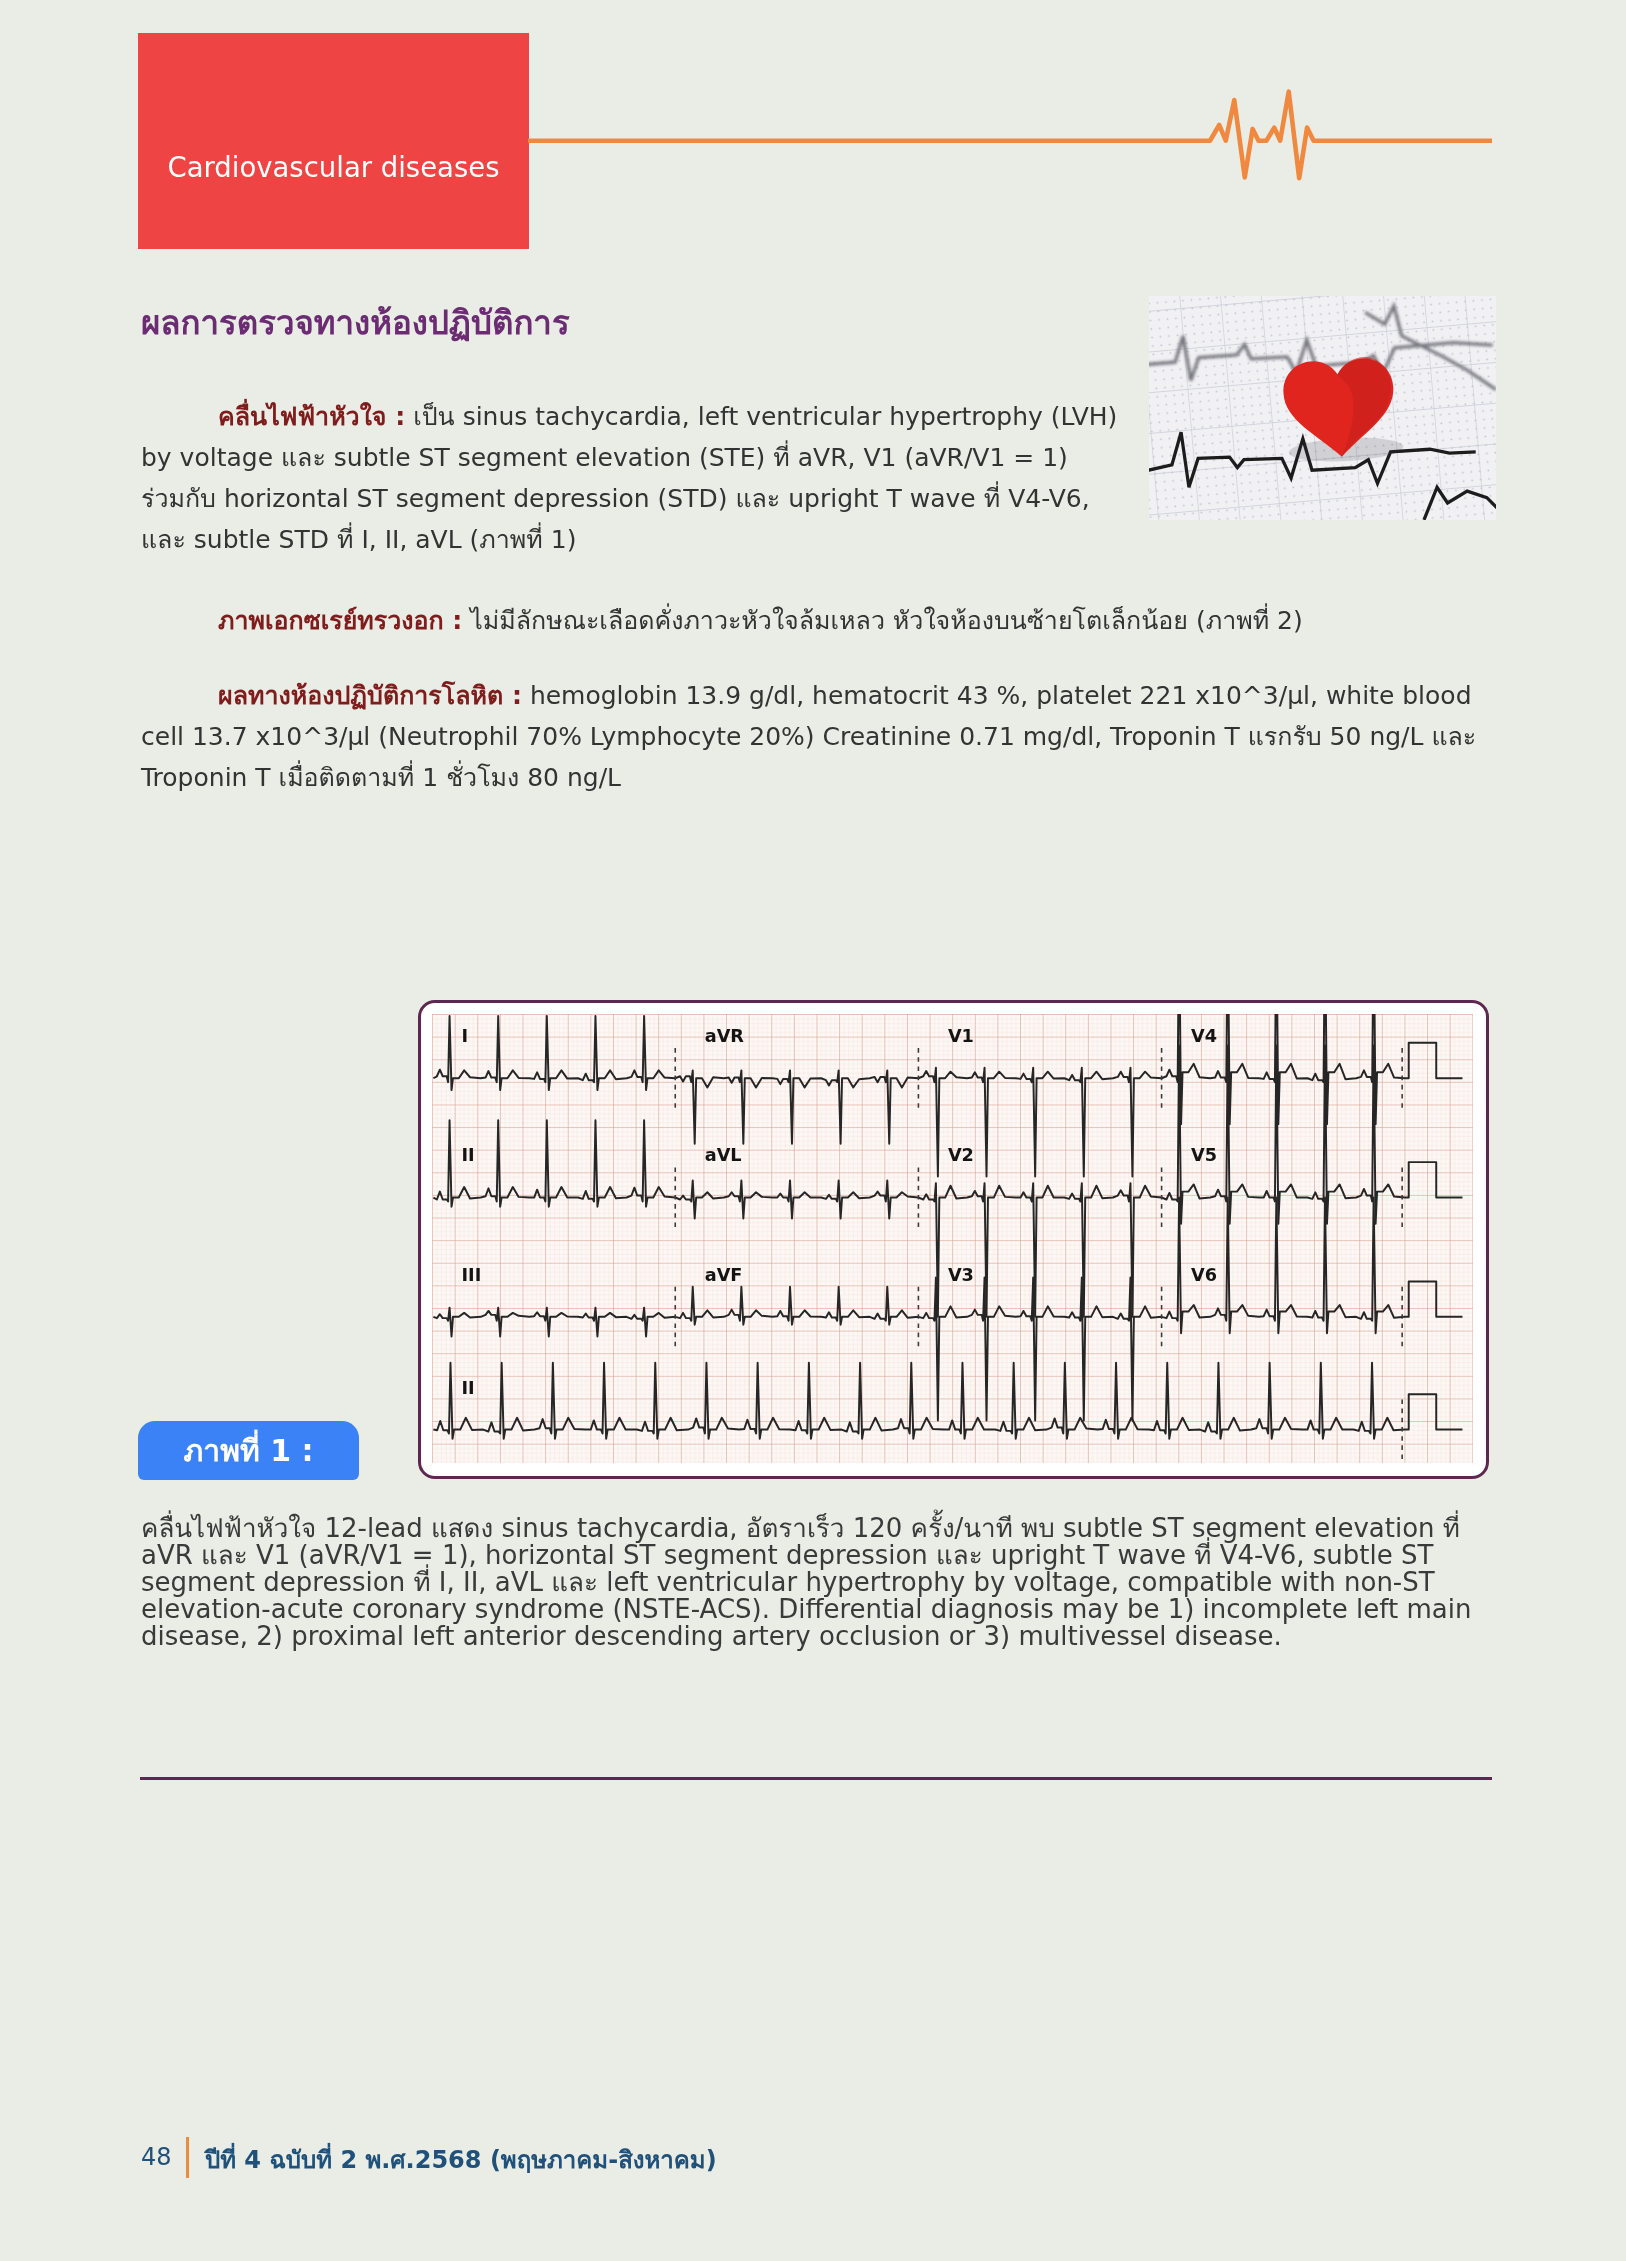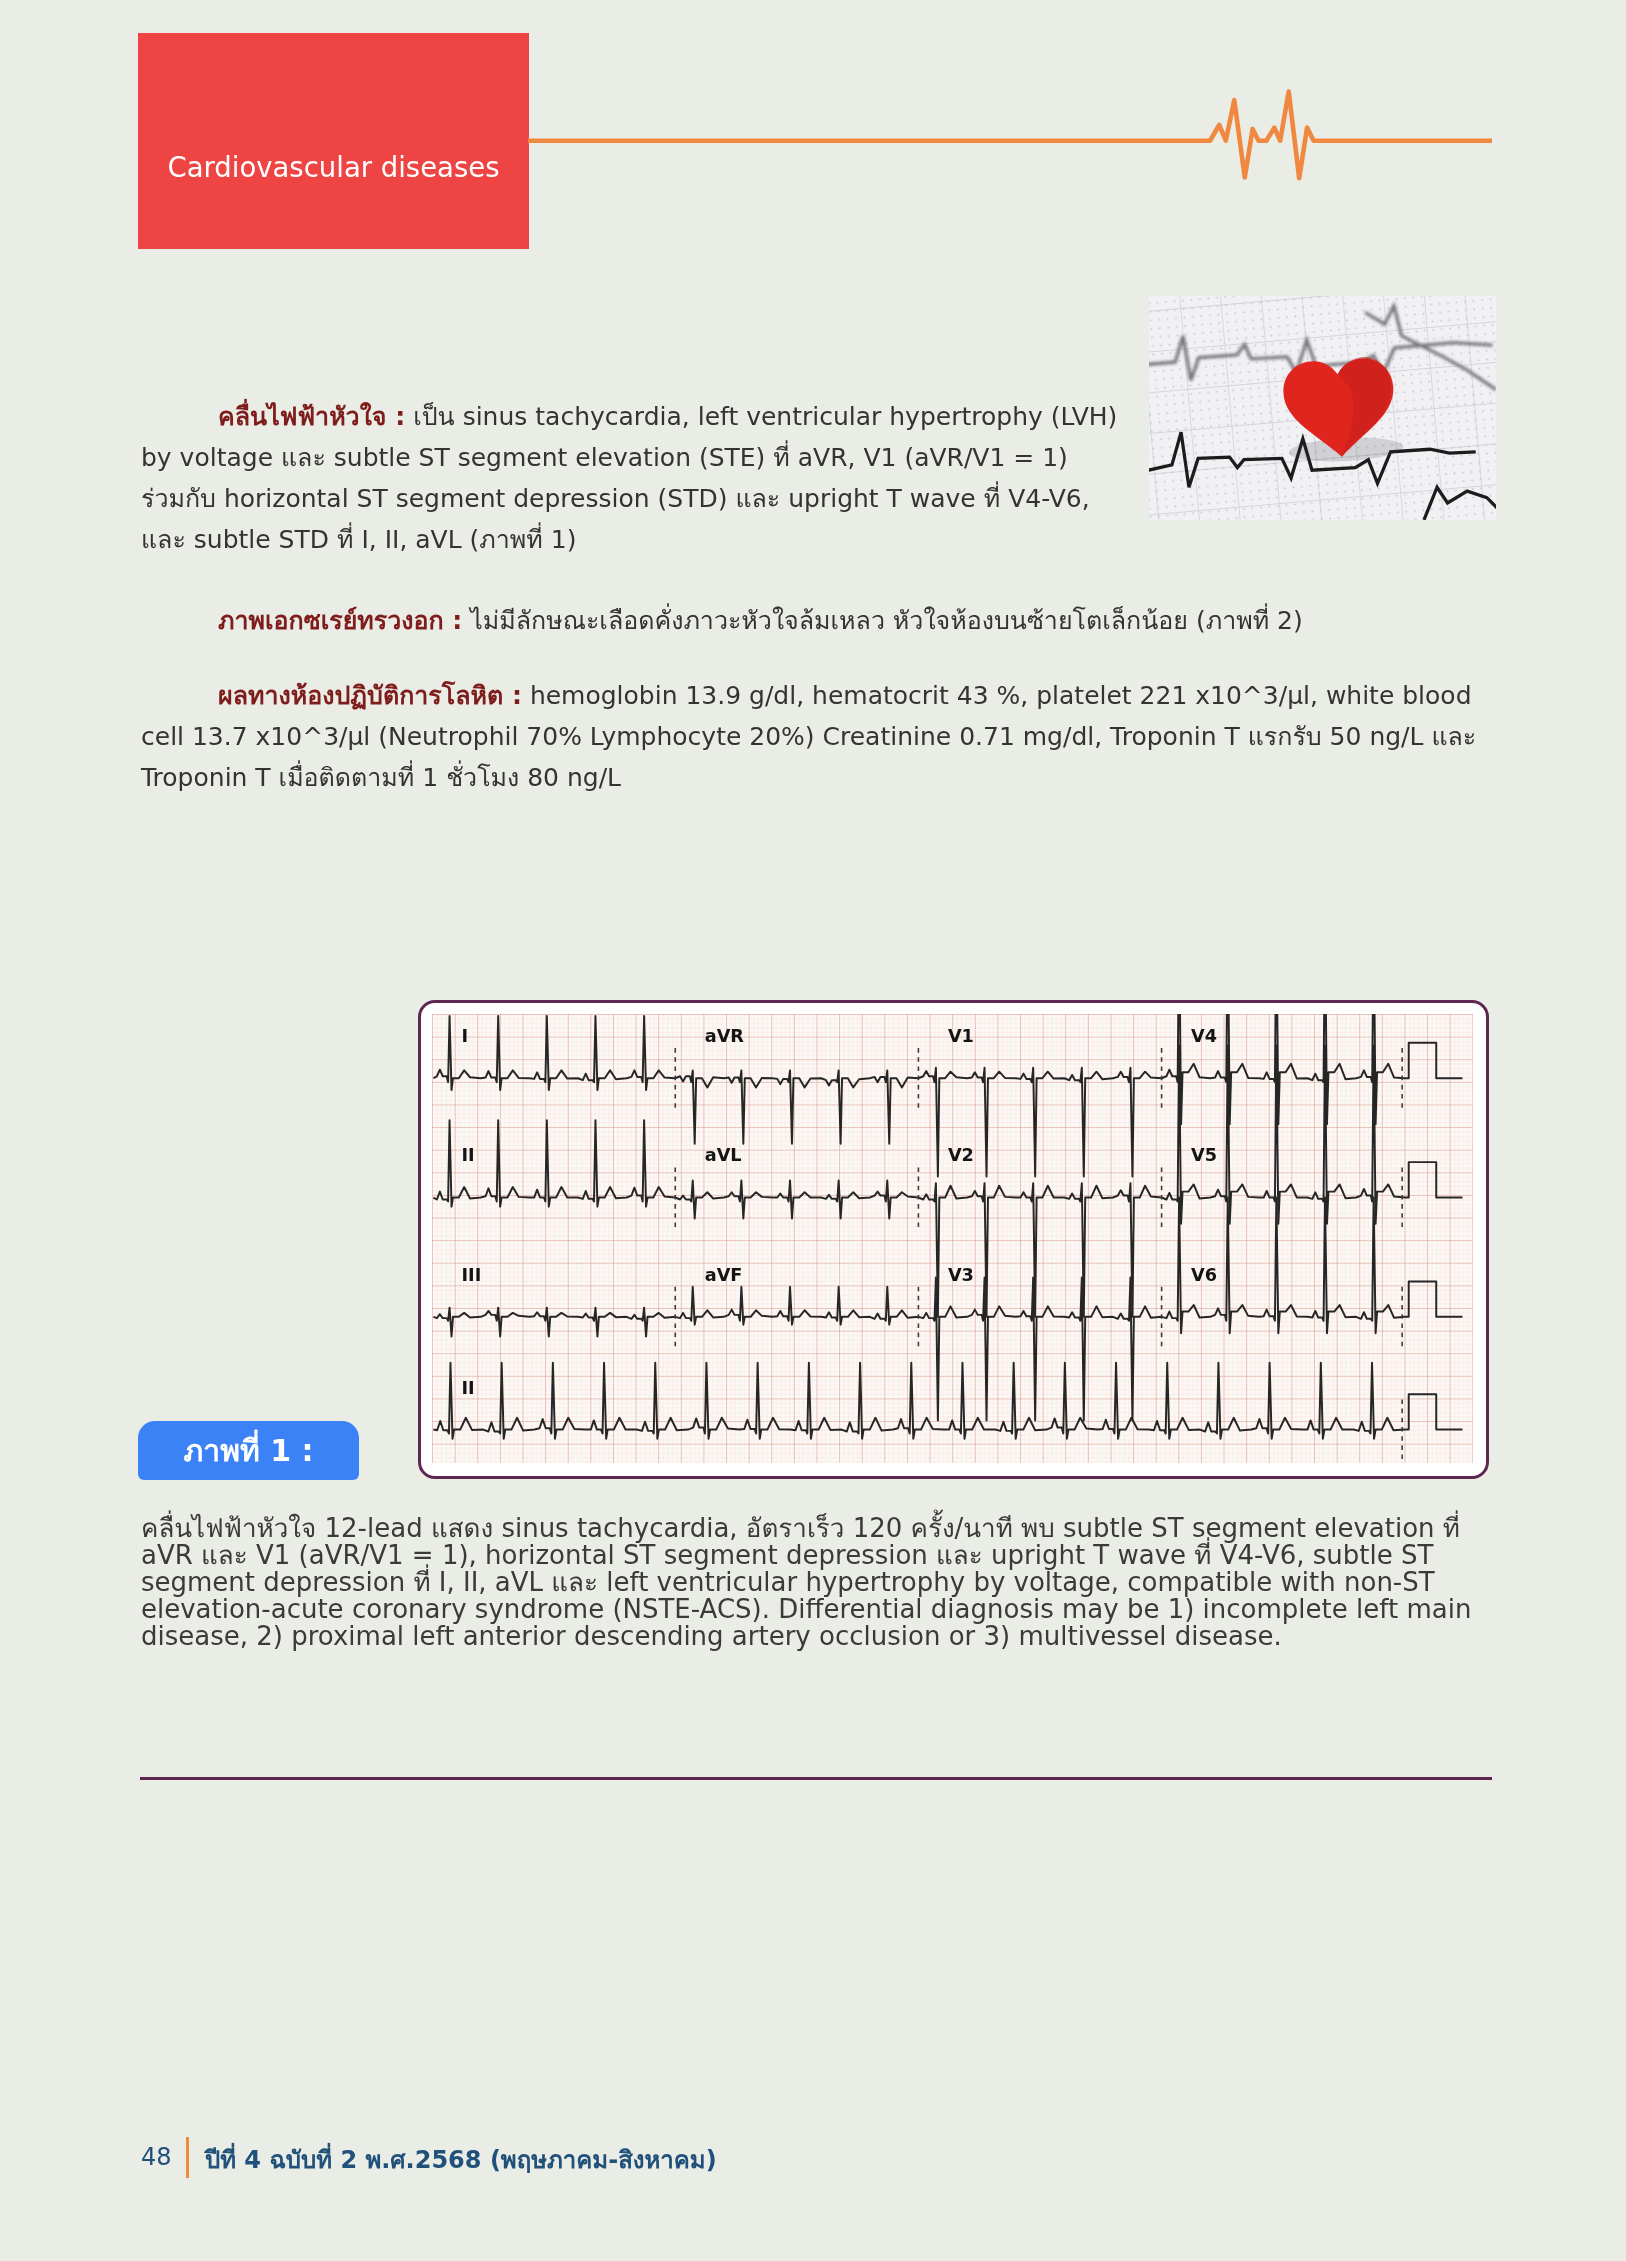--- a/index.html
+++ b/index.html
@@ -44,20 +44,21 @@
 
 <div class="page">
 
   <div class="header-box">
     <div class="header-title">Cardiovascular diseases</div>
   </div>
   <svg class="pulse-svg" width="964" height="138" viewBox="0 0 1470 210">
     <path d="M0,100 H1040 l14,-24 l10,24 l13,-62 l16,118 l12,-74 l9,18 h12 l12,-20 l9,20 l13,-75 l16,132 l12,-77 l10,20 H1470" fill="none" stroke="#F0883F" stroke-width="7" stroke-linejoin="round" stroke-linecap="round"></path>
   </svg>
 
+  <div class="section-heading">ผลการตรวจทางห้องปฏิบัติการ</div>
 
   <svg class="photo" viewBox="0 0 530 342">
     <defs>
       <pattern id="dots" width="13" height="13" patternUnits="userSpaceOnUse">
         <circle cx="2" cy="2" r="1.4" fill="#c0c3cd"></circle>
       </pattern>
       <pattern id="pgrid" width="62" height="62" patternUnits="userSpaceOnUse">
         <path d="M62 0H0V62" fill="none" stroke="#c9ccd6" stroke-width="2"></path>
       </pattern>
       <filter id="blur1">

